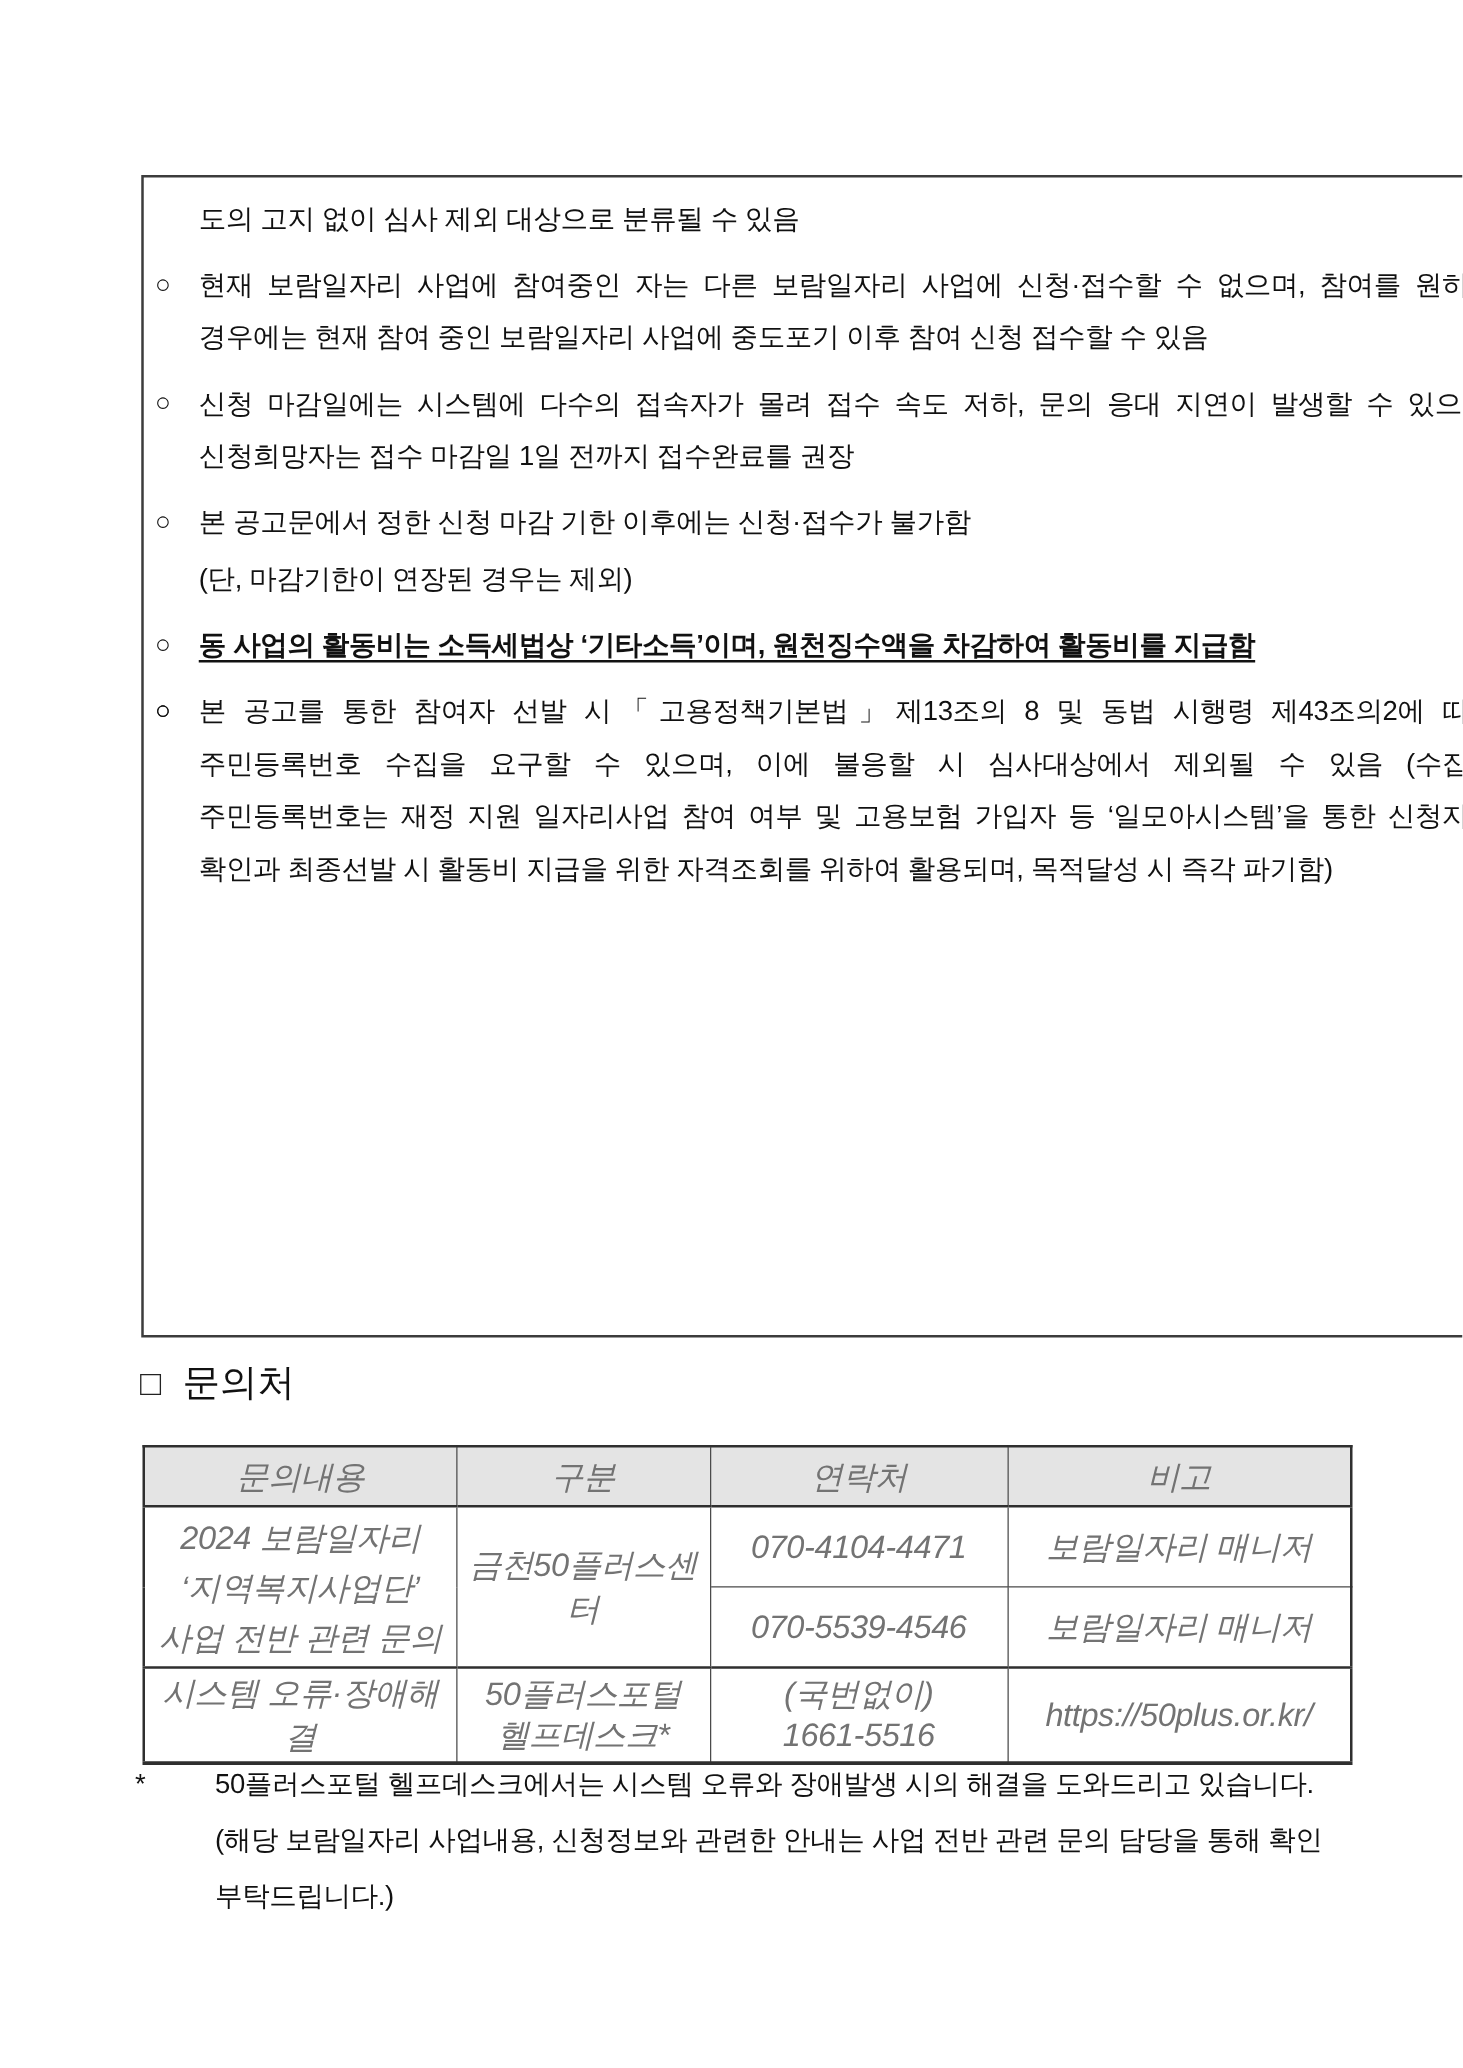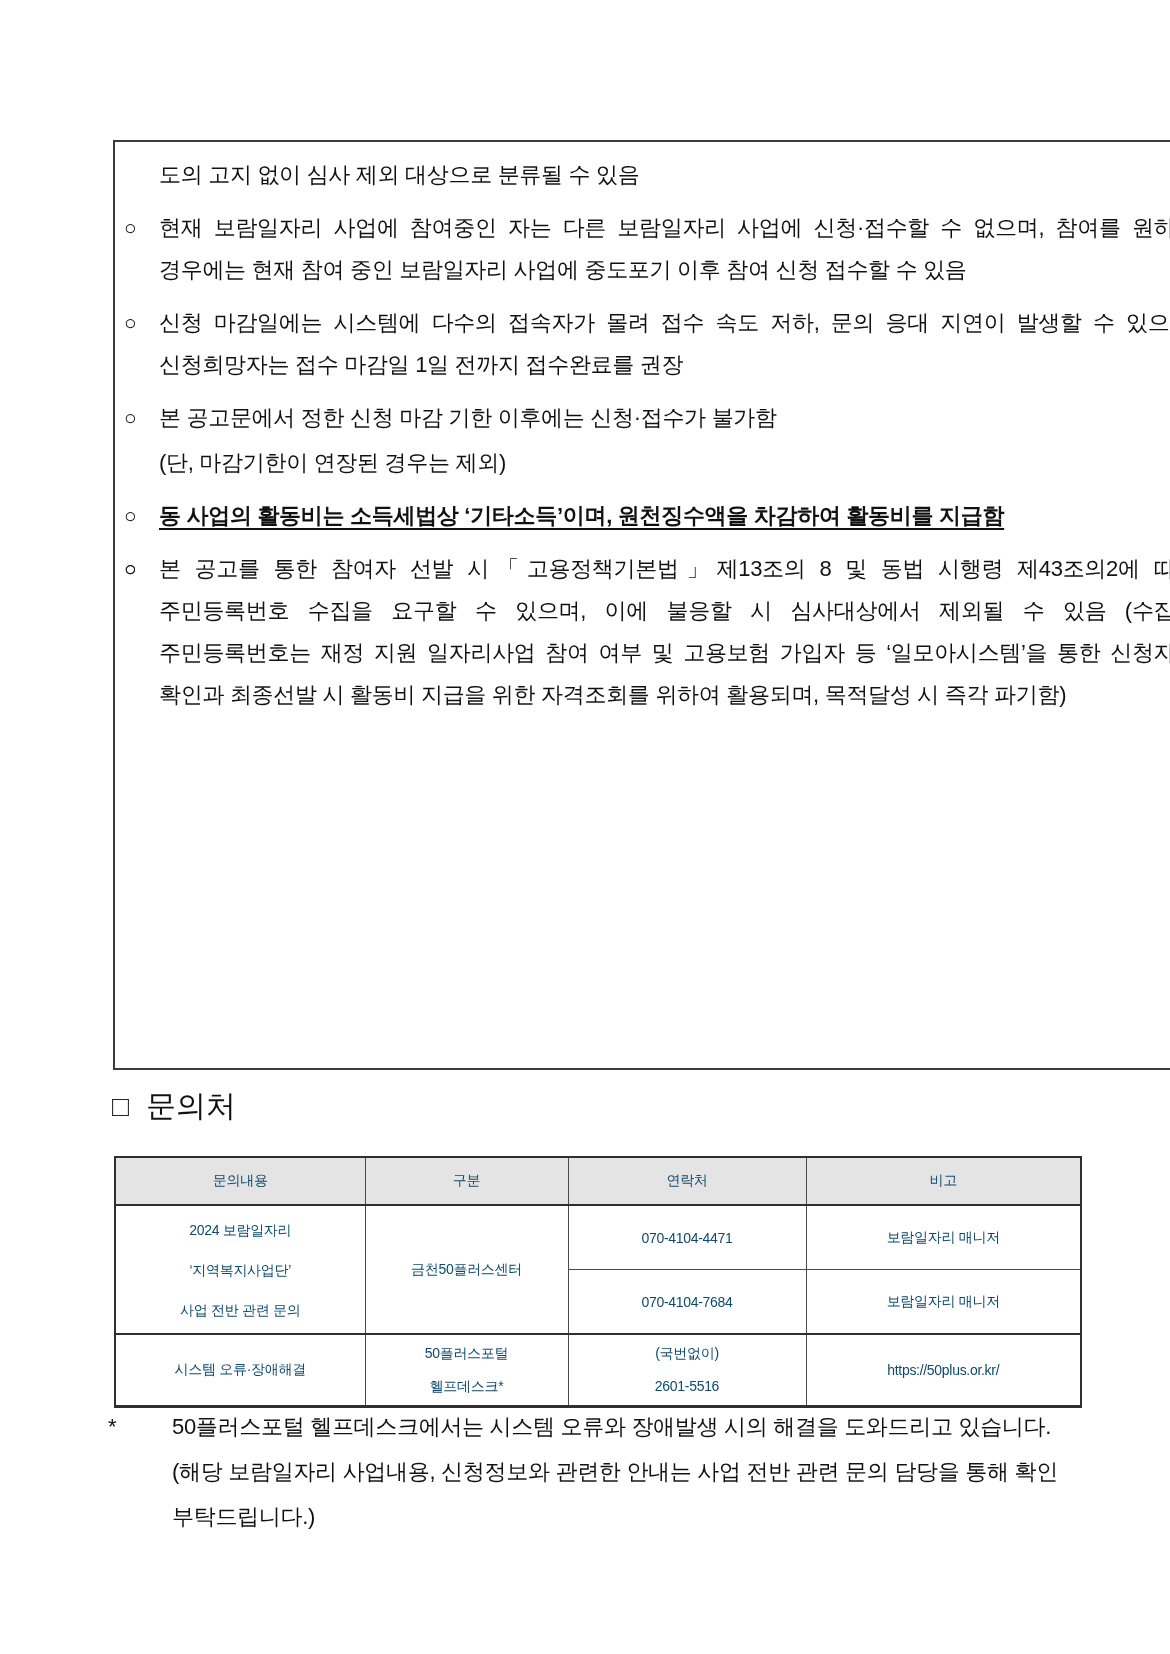--- a/index.html
+++ b/index.html
@@ -35,22 +35,22 @@
     position:absolute; left:112px; top:1086px;
     display:flex; align-items:center; gap:17px;
     font-size:30px; color:#111;
   }
   .section-title .sq { font-size:28px; color:#222; line-height:1; }
 
   
   .contact-table {
     position:absolute; left:114px; top:1156px; width:966px;
     border-collapse:collapse; table-layout:fixed;
-    font-size:14px; color:#0c4a6e; letter-spacing:-0.3px;
-    border:2px solid #2f2f2f; border-bottom:3px solid #2f2f2f;
+    font-size:26px; color:#737373; letter-spacing:-0.3px;
+    border:2px solid #2f2f2f; border-bottom:3px solid #2f2f2f;font-style:italic;
   }
   .contact-table th, .contact-table td {
     border:1px solid #4a4a4a; text-align:center; vertical-align:middle;
     padding:2px 4px; font-weight:normal;
   }
   .contact-table thead th {
     background:#e4e4e4; height:42px; border-bottom:2px solid #2f2f2f;
   }
   .contact-table tbody tr.contact-row td { height:59px;margin-left:24px; }
   .contact-table tbody tr.last-row td {
@@ -137,29 +137,29 @@
     <tbody>
       <tr class="contact-row">
         <td rowspan="2" class="multiline tall">2024 보람일자리
 ‘지역복지사업단’
 사업 전반 관련 문의</td>
         <td rowspan="2">금천50플러스센터</td>
         <td>070-4104-4471</td>
         <td>보람일자리 매니저</td>
       </tr>
       <tr class="contact-row">
-        <td>070-4104-7684</td>
+        <td>070-5539-4546</td>
         <td>보람일자리 매니저</td>
       </tr>
       <tr class="last-row">
         <td>시스템 오류·장애해결</td>
         <td class="multiline">50플러스포털
 헬프데스크*</td>
         <td class="multiline">(국번없이)
-2601-5516</td>
+1661-5516</td>
         <td>https://50plus.or.kr/</td>
       </tr>
     </tbody>
   </table>
 
   <div class="footnote">
     <span class="fn-marker">*</span>
     <div class="fn-body">
       <div class="fn-line">50플러스포털 헬프데스크에서는 시스템 오류와 장애발생 시의 해결을 도와드리고 있습니다.</div>
       <div class="fn-line">(해당 보람일자리 사업내용, 신청정보와 관련한 안내는 사업 전반 관련 문의 담당을 통해 확인 부탁드립니다.)</div>

